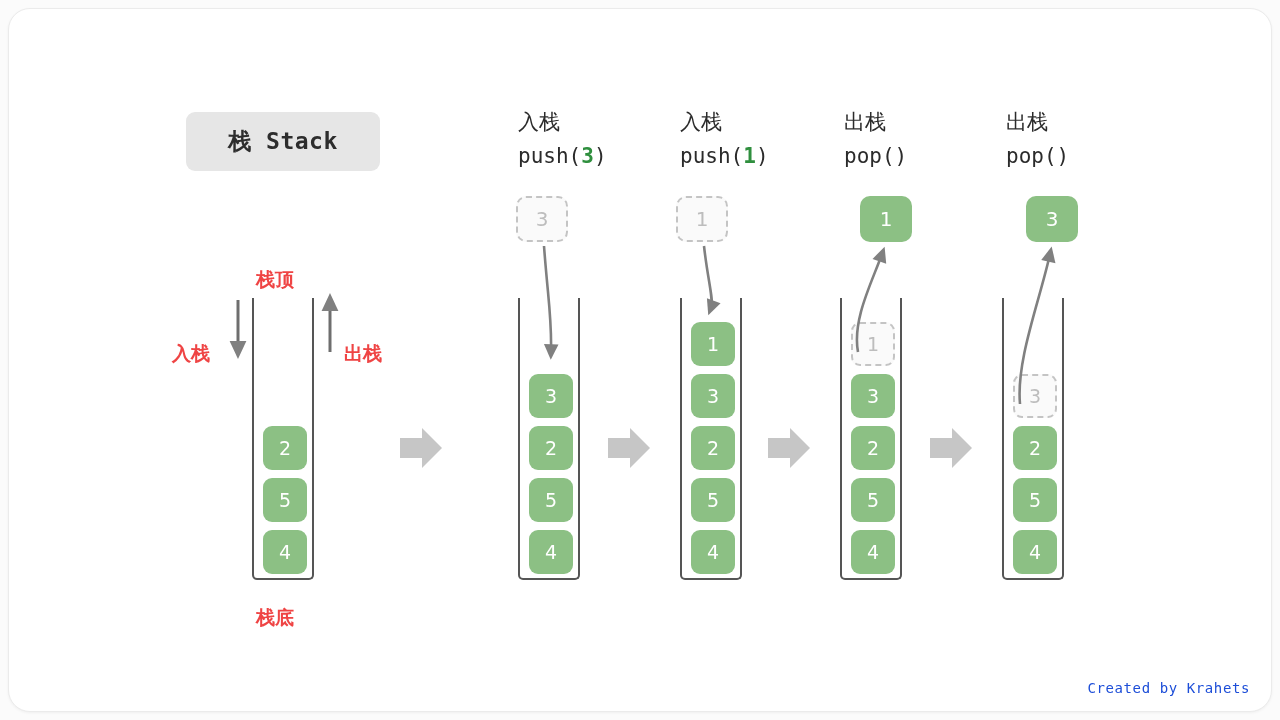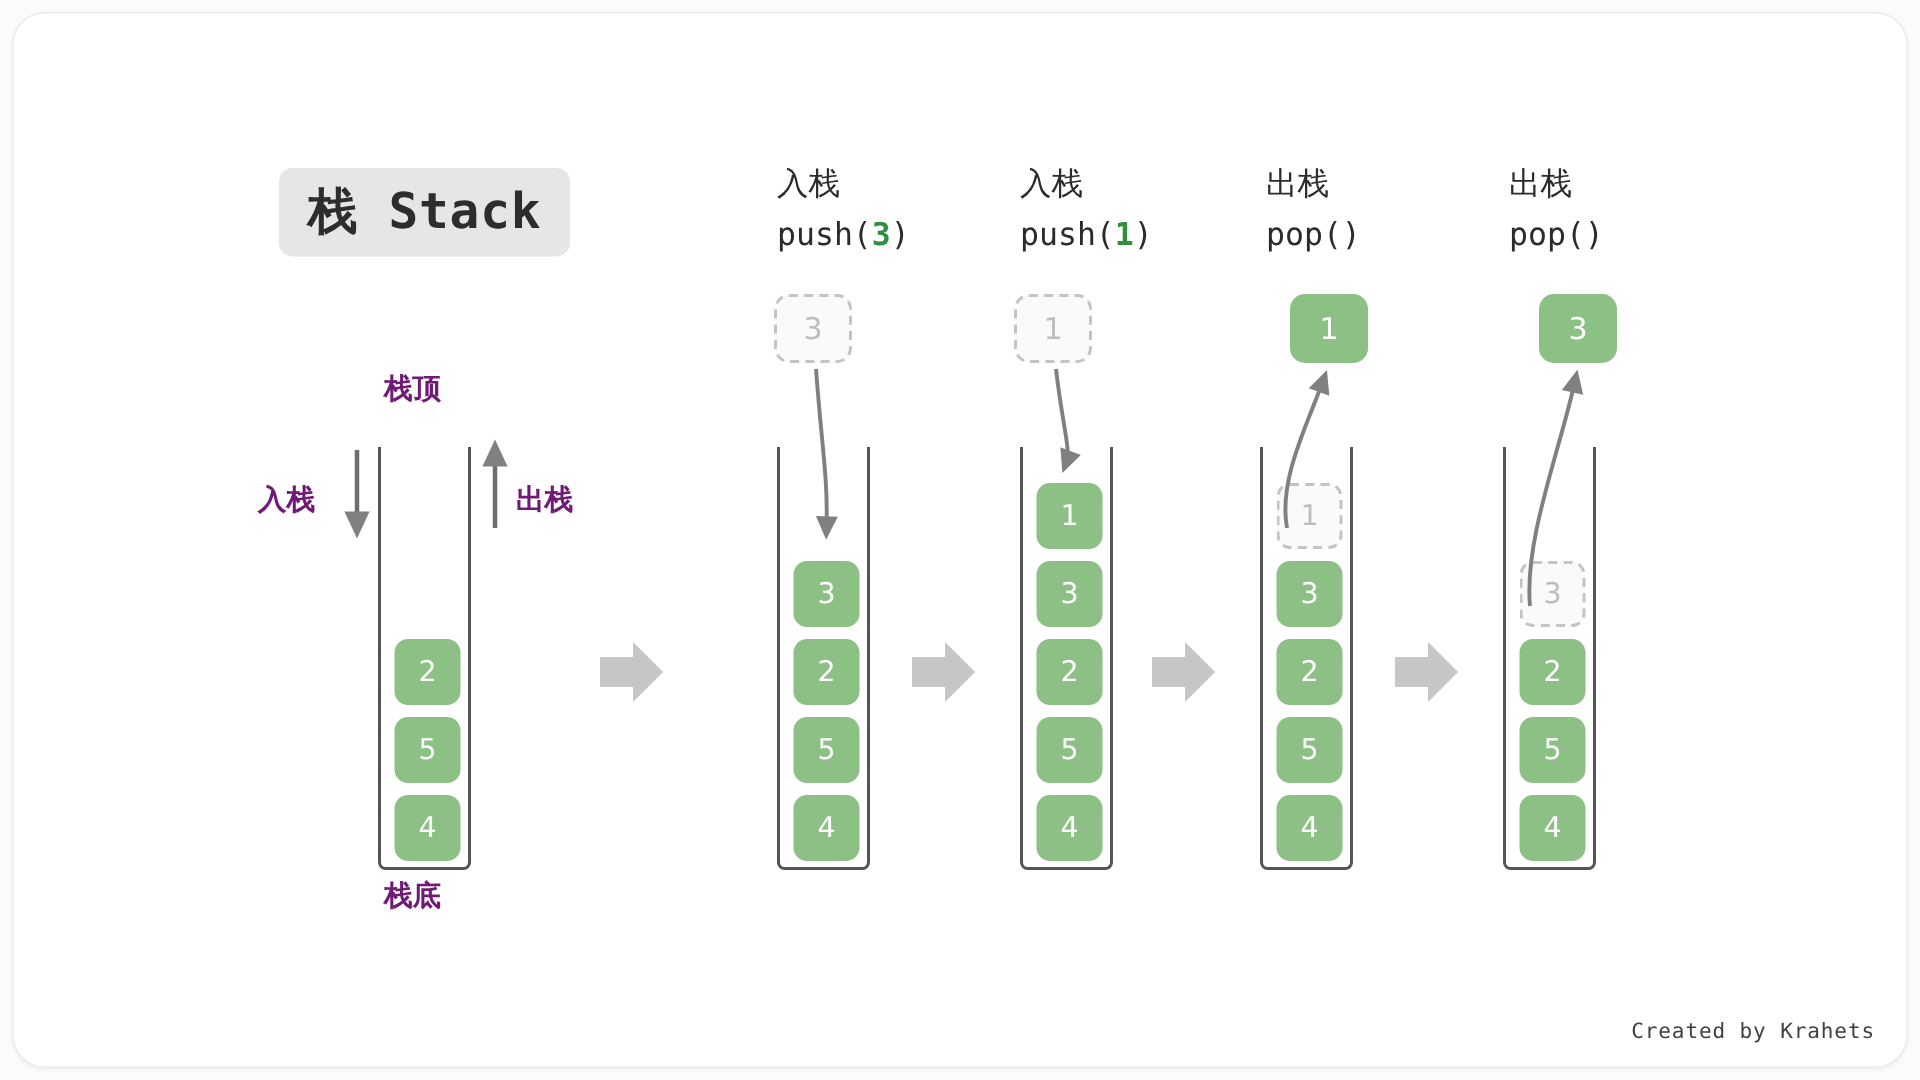--- a/index.html
+++ b/index.html
@@ -41,35 +41,36 @@
     width: 194px;
     height: 59px;
     background: #e6e6e6;
     border-radius: 9px;
     display: flex;
     align-items: center;
     justify-content: center;
   }
   .title-chip .t {
     font-family: "DejaVu Sans Mono", monospace;
-    font-size: 33px;
+    font-size: 23px;
     font-weight: bold;
     color: #2d2d2d;
     letter-spacing: 0.5px;
     white-space: pre;
   }
 
   
   .cn-label {
     position: absolute;
     font-family: Liberation Mono, monospace;
     font-size: 19px;
     font-weight: bold;
-    color: #701a75;
+    color: #ef4444;
     white-space: nowrap;
+    margin-top: 21px;
   }
   .hdr {
     position: absolute;
     font-size: 21px;
     color: #2b2b2b;
     white-space: nowrap;
     text-align: left;
   }
   .hdr .cn {
     font-family: "DejaVu Sans", sans-serif;
@@ -143,21 +144,21 @@
     height: 720px;
     pointer-events: none;
   }
 
   .credit {
     position: absolute;
     right: 30px;
     bottom: 24px;
     font-family: "DejaVu Sans Mono", monospace;
     font-size: 14px;
-    color: #404040;
+    color: #1d4ed8;
     letter-spacing: 0.6px;
     white-space: nowrap;
   }
 </style>
 </head>
 <body>
 
 <div id="canvas">
   <div class="card"></div>
 

